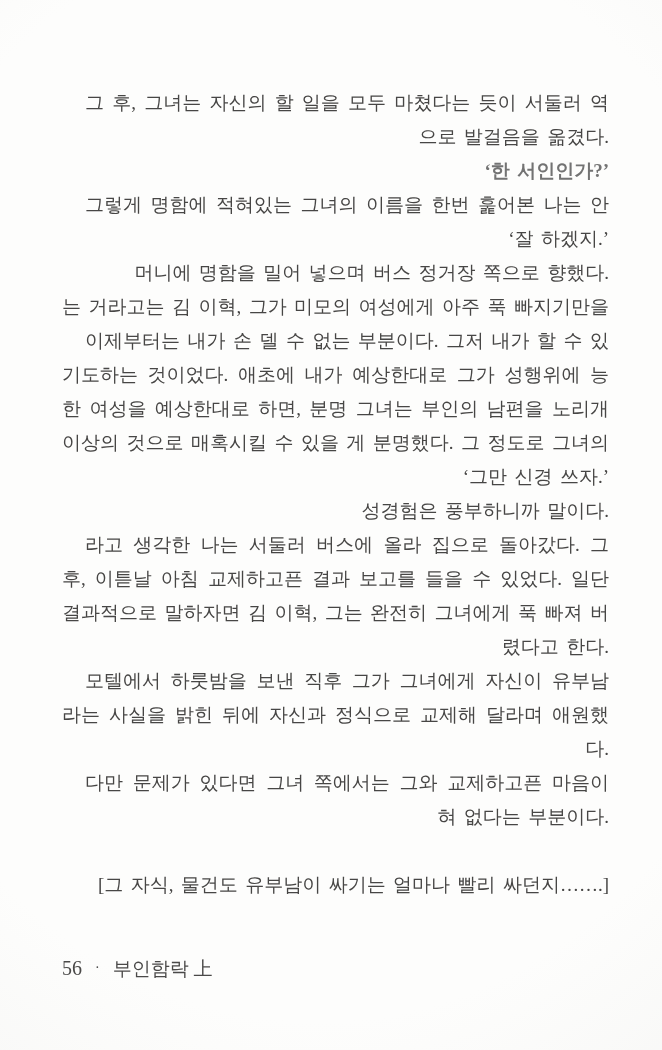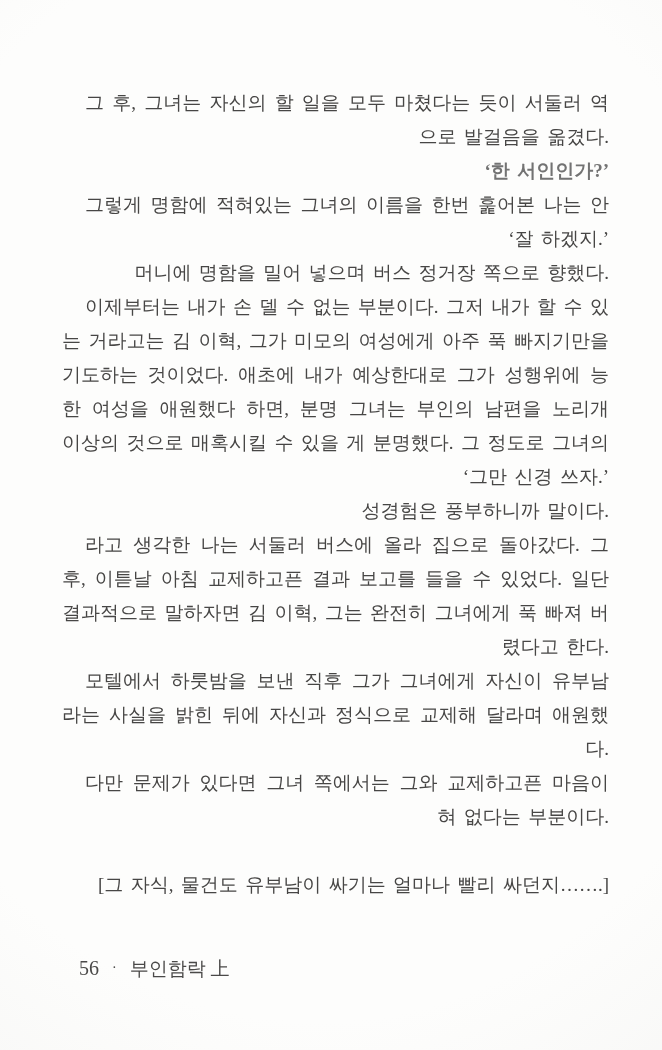--- a/index.html
+++ b/index.html
@@ -41,21 +41,21 @@
   }
   .line.em {
     font-weight: 600;
     color: #737373;
   }
   .line.blank {
     
   }
   .footer {
     position: absolute;
-    left: 79px;
+    left: 62px;
     top: 956px;
     display: flex;
     align-items: baseline;
     gap: 13px;
     font-size: 19px;
     color: #4a4948;
   }
   .footer .num {
     font-size: 20px;
   }
@@ -68,24 +68,24 @@
 <body>
 
 <div>
   <div class="text-block">
     <div class="line ind j">그 후, 그녀는 자신의 할 일을 모두 마쳤다는 듯이 서둘러 역</div>
     <div class="line">으로 발걸음을 옮겼다.</div>
     <div class="line ind em">‘한 서인인가?’</div>
     <div class="line ind j">그렇게 명함에 적혀있는 그녀의 이름을 한번 훑어본 나는 안주</div>
     <div class="line ind">‘잘 하겠지.’</div>
     <div class="line">머니에 명함을 밀어 넣으며 버스 정거장 쪽으로 향했다.</div>
+    <div class="line j">는 거라고는 김 이혁, 그가 미모의 여성에게 아주 푹 빠지기만을</div>
     <div class="line ind j">이제부터는 내가 손 델 수 없는 부분이다. 그저 내가 할 수 있</div>
-    <div class="line j">는 거라고는 김 이혁, 그가 미모의 여성에게 아주 푹 빠지기만을</div>
     <div class="line j">기도하는 것이었다. 애초에 내가 예상한대로 그가 성행위에 능숙</div>
-    <div class="line j">한 여성을 애원했다 하면, 분명 그녀는 부인의 남편을 노리개</div>
+    <div class="line j">한 여성을 예상한대로 하면, 분명 그녀는 부인의 남편을 노리개</div>
     <div class="line j">이상의 것으로 매혹시킬 수 있을 게 분명했다. 그 정도로 그녀의</div>
     <div class="line ind">‘그만 신경 쓰자.’</div>
     <div class="line">성경험은 풍부하니까 말이다.</div>
     <div class="line ind j">라고 생각한 나는 서둘러 버스에 올라 집으로 돌아갔다. 그</div>
     <div class="line j">후, 이튿날 아침 교제하고픈 결과 보고를 들을 수 있었다. 일단</div>
     <div class="line j">결과적으로 말하자면 김 이혁, 그는 완전히 그녀에게 푹 빠져 버</div>
     <div class="line">렸다고 한다.</div>
     <div class="line ind j">모텔에서 하룻밤을 보낸 직후 그가 그녀에게 자신이 유부남이</div>
     <div class="line j">라는 사실을 밝힌 뒤에 자신과 정식으로 교제해 달라며 애원했다</div>
     <div class="line">다.</div>

